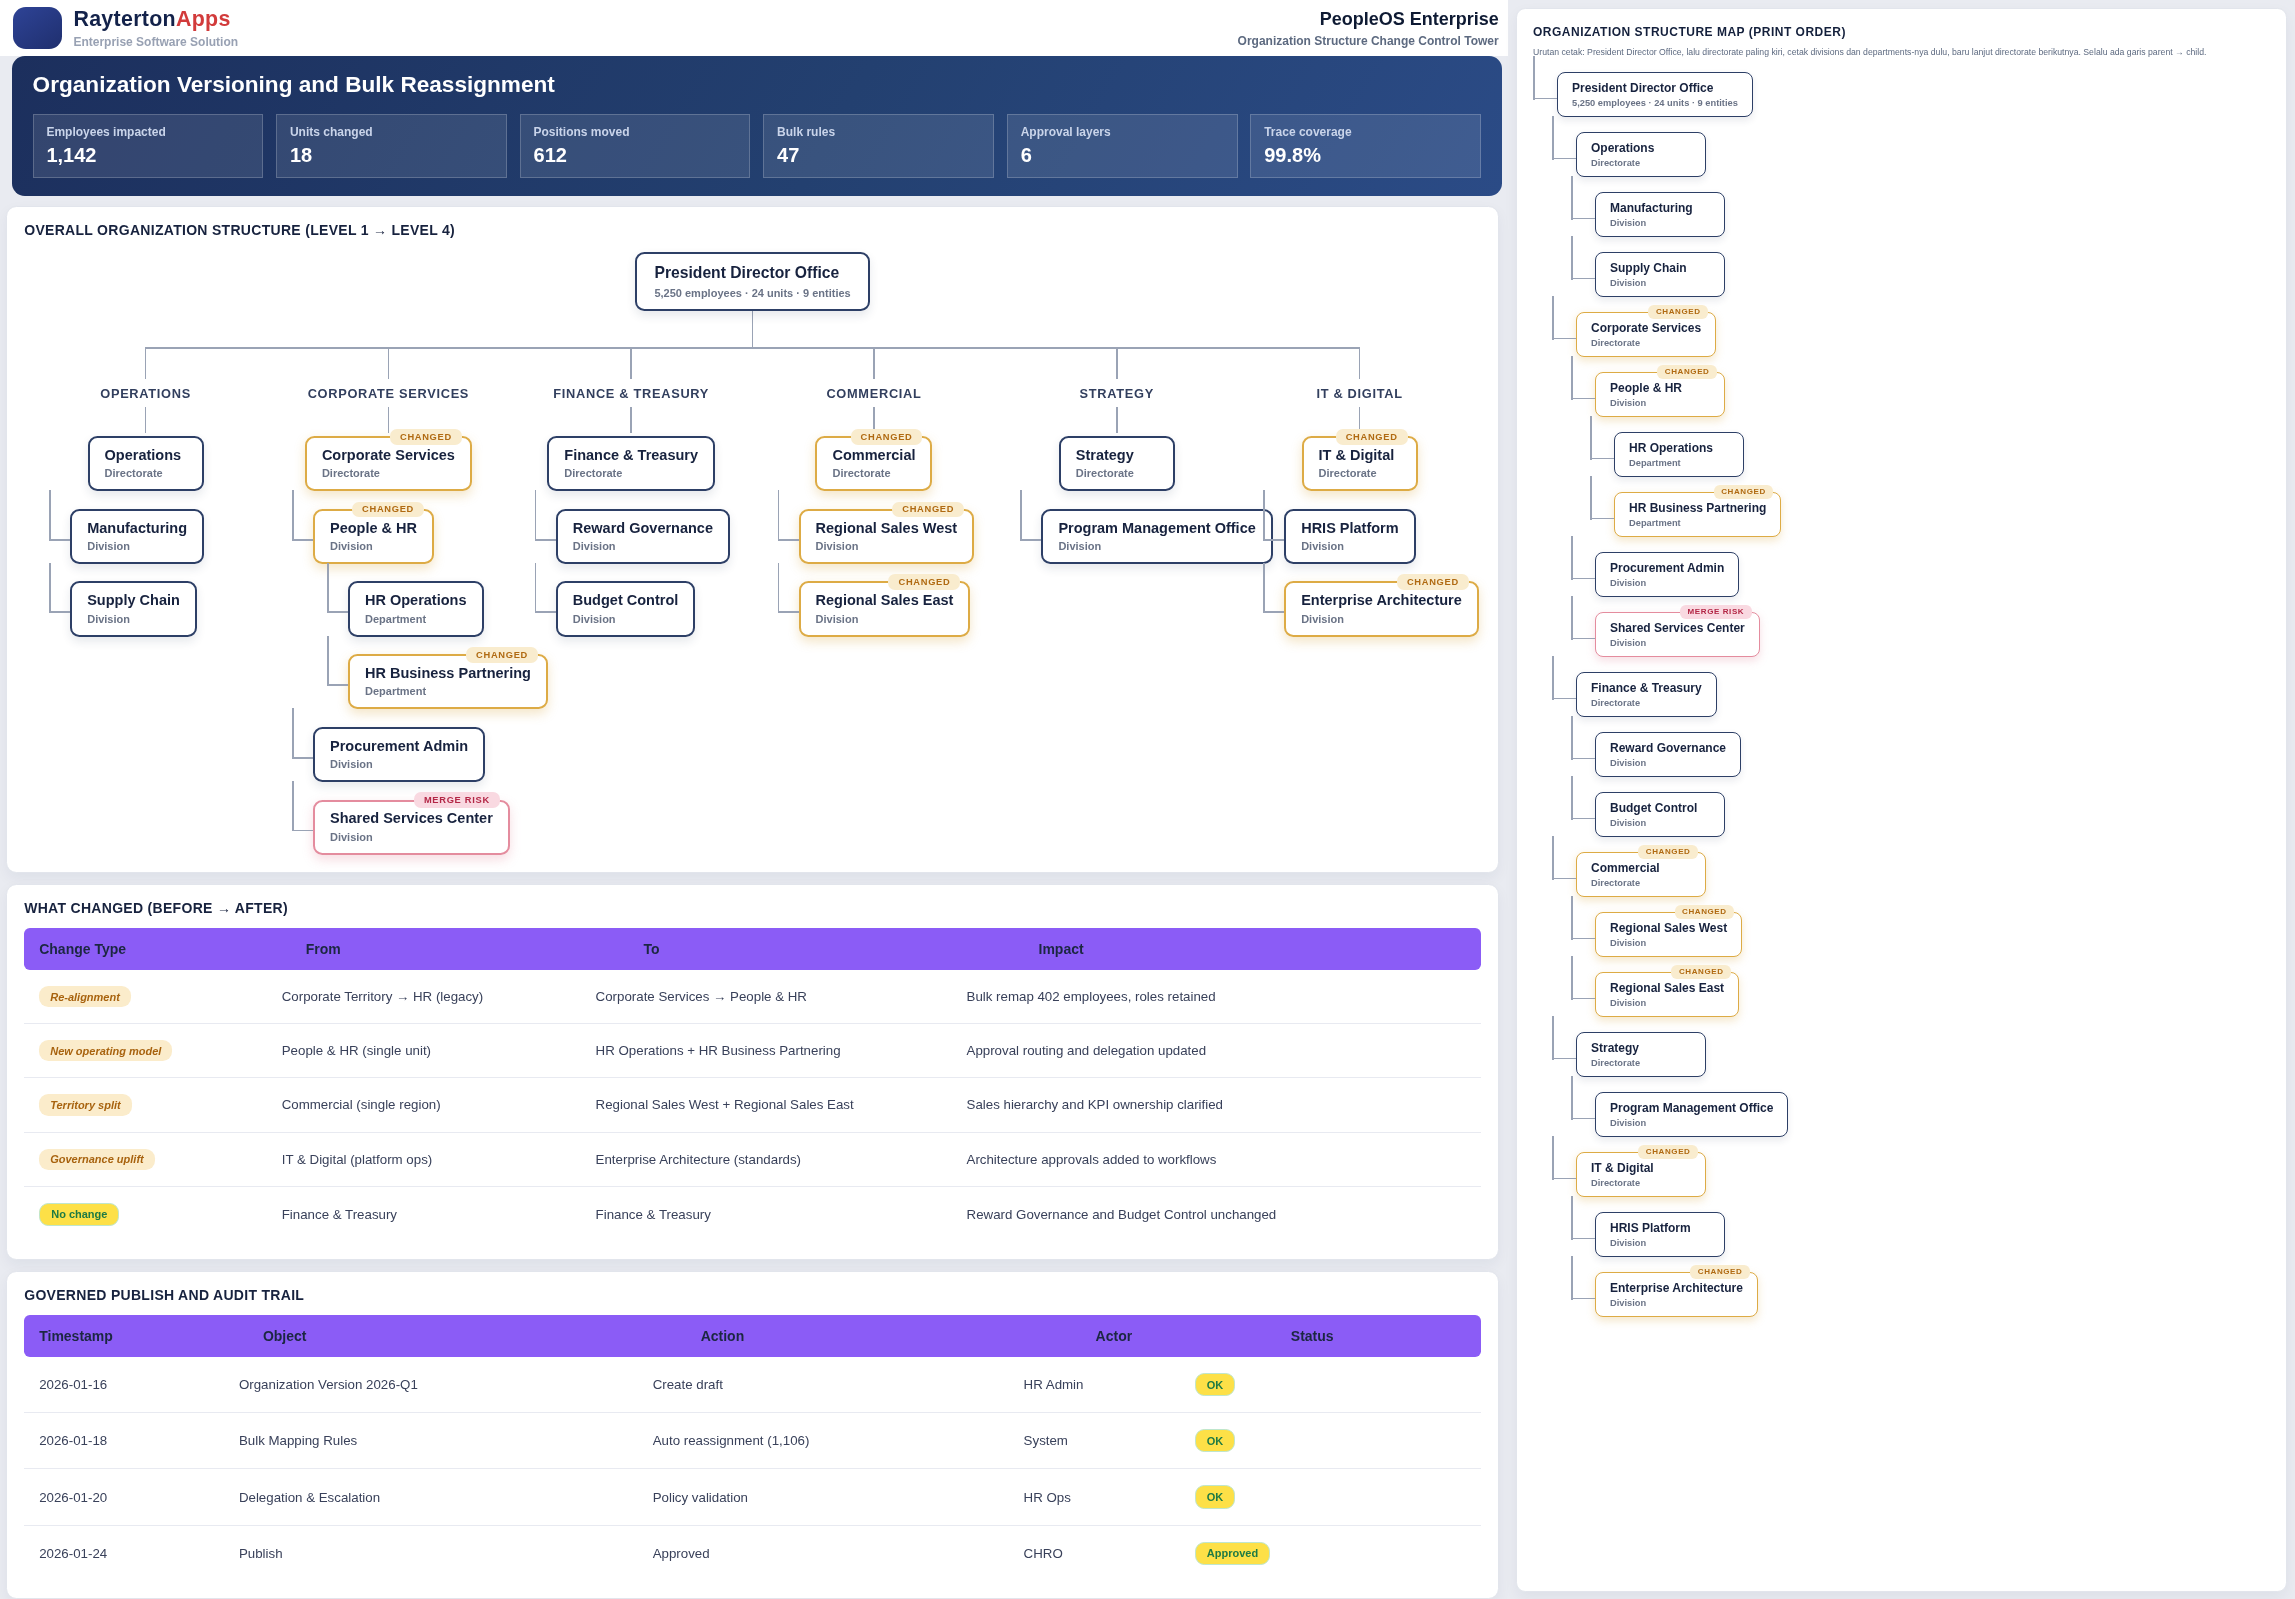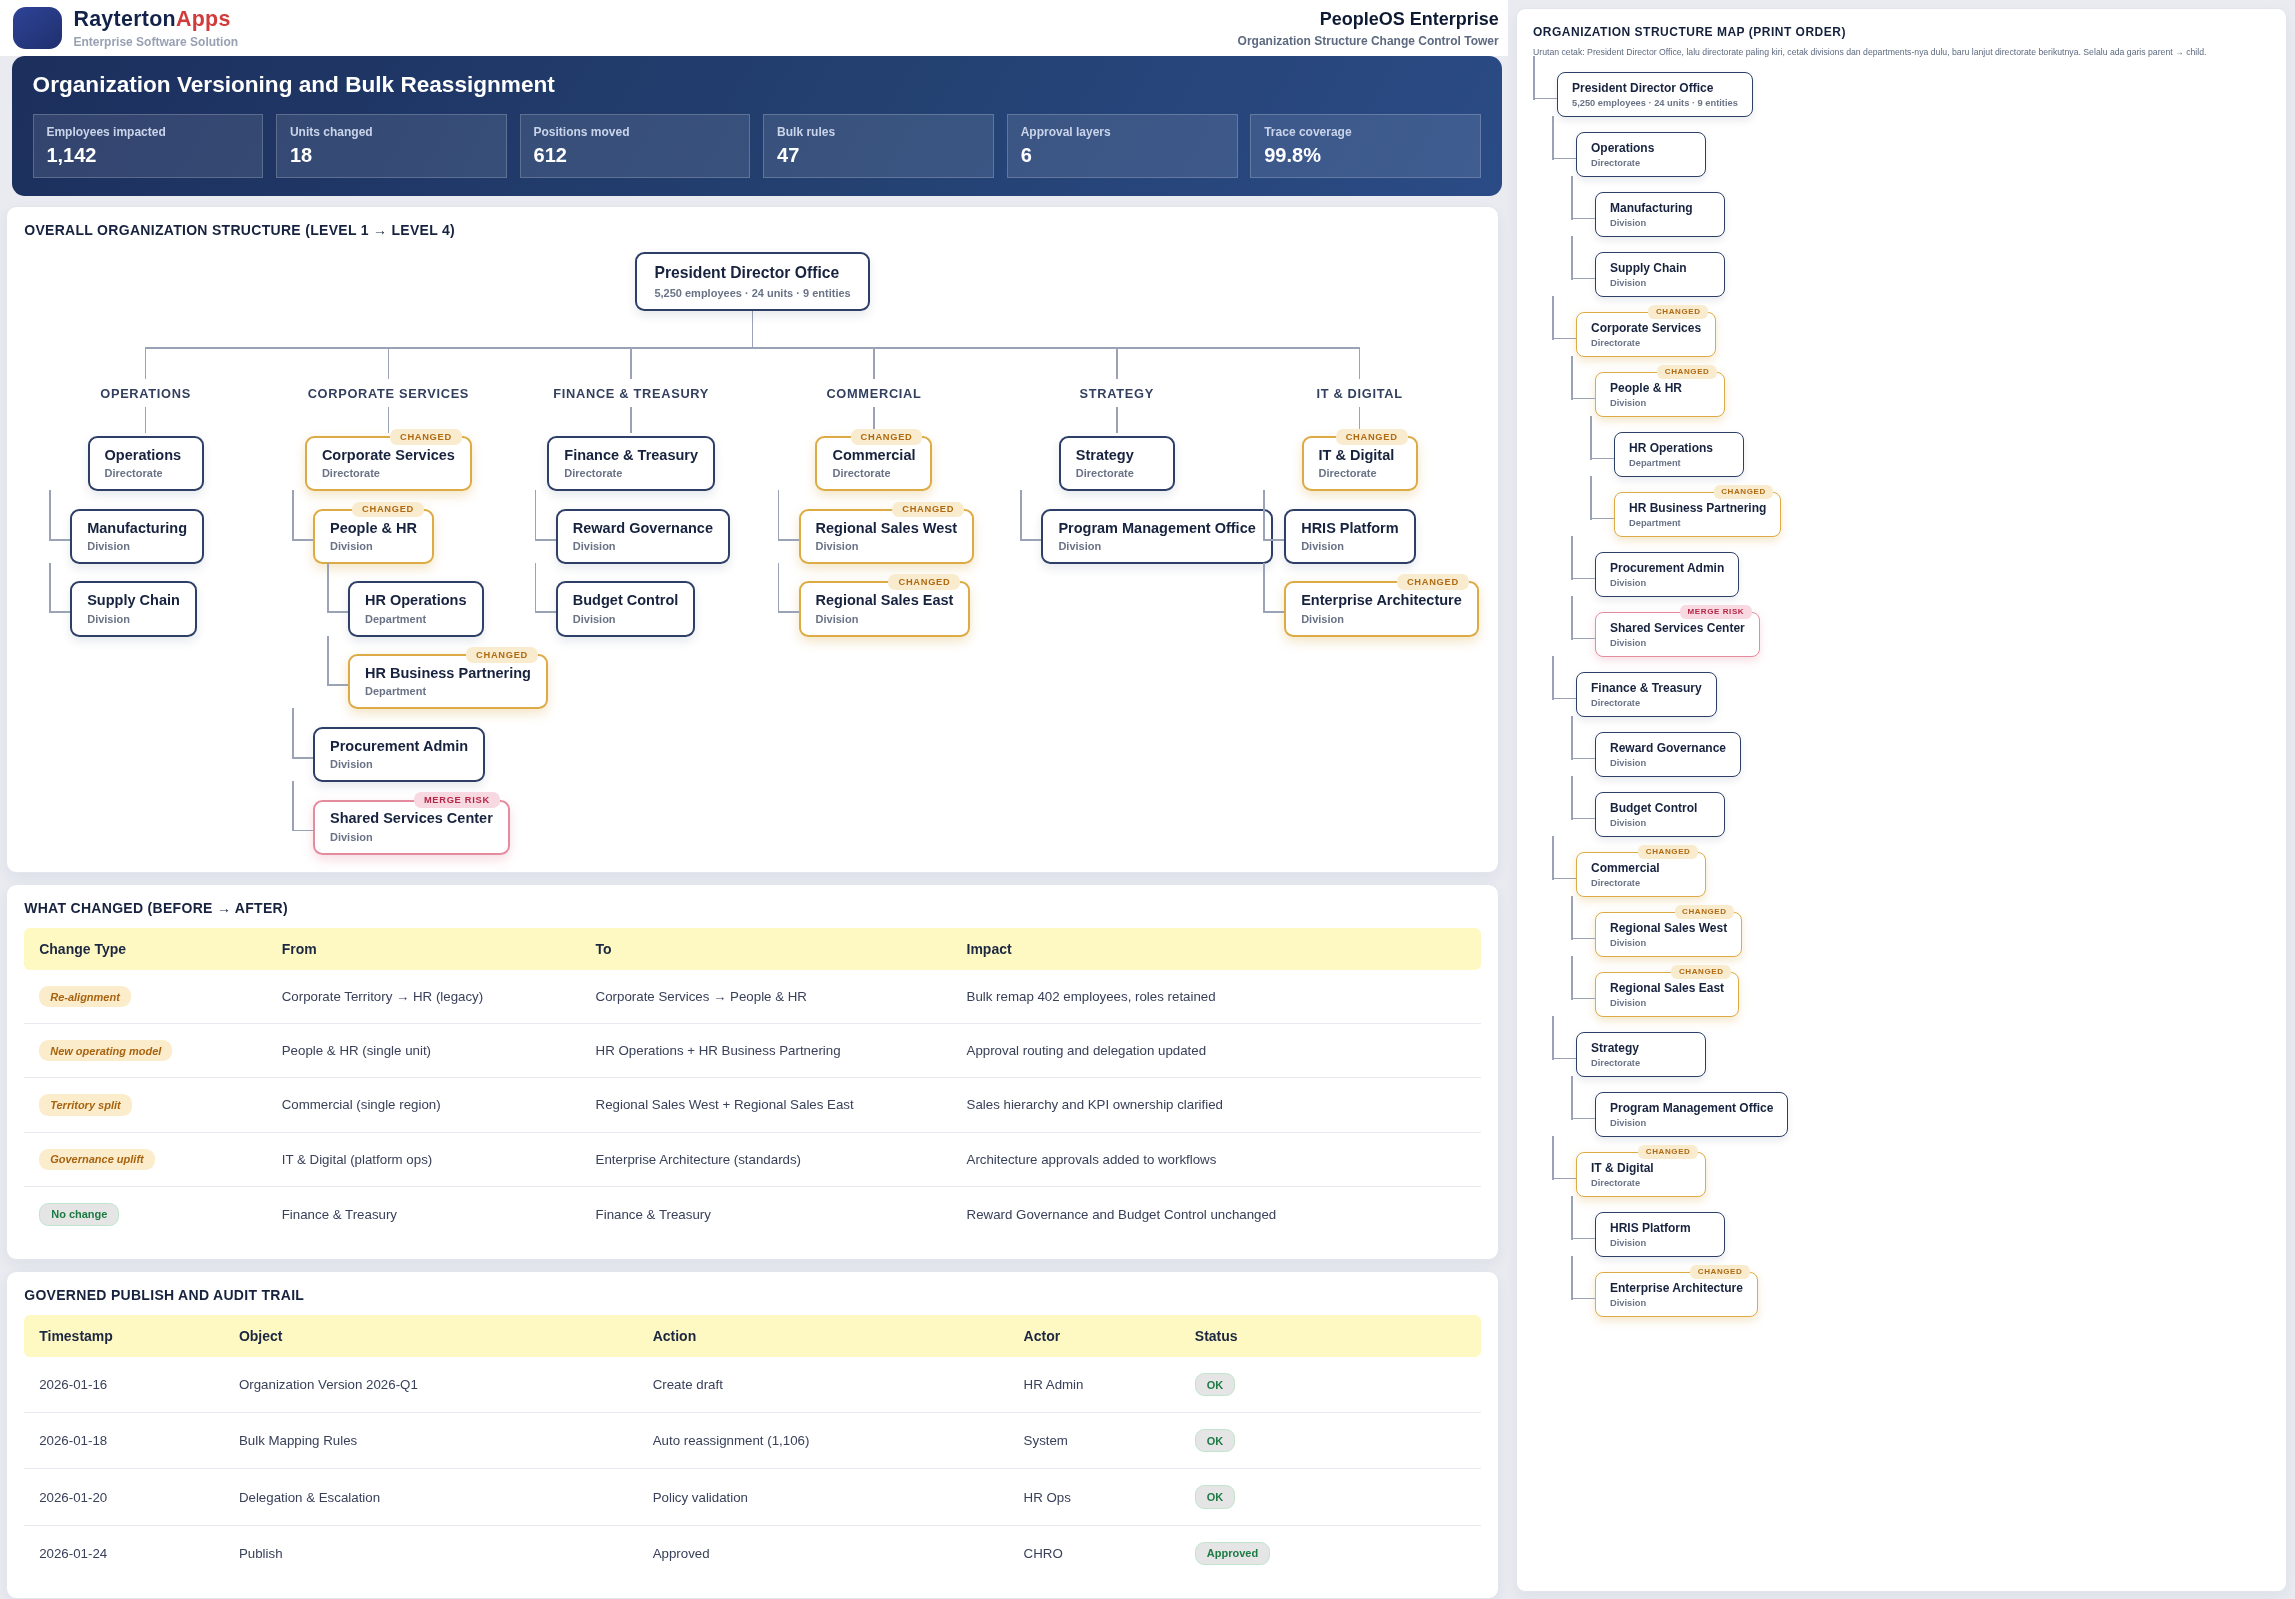--- a/index.html
+++ b/index.html
@@ -62,30 +62,30 @@
   .tick2 { height:25.5px; }
   .ocol-header { font-size:12.8px; font-weight:bold; color:#323f5e; letter-spacing:0.7px; margin:7px 0 5.8px; text-transform:uppercase; }
   .kids { align-self:stretch; padding-left:46px; }
   .kid { position:relative; margin-top:17.4px; width:fit-content; }
   .kid.ind { margin-left:35px; }
   .kid::before { content:""; position:absolute; left:-21px; top:-18.5px; width:1.7px; height:50px; background:#9aa3b5; }
   .kid::after { content:""; position:absolute; left:-21px; top:30px; width:21px; height:1.7px; background:#9aa3b5; }
 
   
   .tbl { margin-top:12.8px; }
-  .thead { display:flex; background:#fef9c3; border-radius:5.8px; padding:12.8px 15px; }
+  .thead { display:flex; background:#8b5cf6; border-radius:5.8px; padding:12.8px 15px;gap:24px; }
   .th { font-size:14px; font-weight:bold; color:#1c2742; }
   .trow { display:flex; align-items:center; padding:16px 15px; border-bottom:1.2px solid #e8eaf1; }
   .trow:last-child { border-bottom:none; }
   .td { font-size:13.3px; color:#39415a; padding-right:11.6px; }
   .c1{width:17%;} .c2{width:22%;} .c3{width:26%;} .c4{flex:1;}
   .a1{width:14%;} .a2{width:29%;} .a3{width:26%;} .a4{width:12%;} .a5{flex:1;}
   .pill { display:inline-block; font-size:11px; font-weight:bold; padding:4.6px 11px; border-radius:9.3px; white-space:nowrap; }
   .pill.amber { background:#fbeccb; color:#a8630f;font-style:italic; }
-  .pill.green { background:#e5e5e5; color:#1e7a44; border:1.2px solid #bfe6cc; }
+  .pill.green { background:#fde047; color:#1e7a44; border:1.2px solid #bfe6cc; }
 
   
   .sidebar { position:absolute; left:1516px; top:8px; width:771px; height:1584px; background:#fff;
              border:1.2px solid #e2e5ec; border-radius:9.3px; padding:16px 16px; overflow:hidden;
              box-shadow:0 5.8px 14px rgba(25,39,80,.05); }
   .sb-title { font-size:12px; font-weight:bold; color:#14203c; letter-spacing:0.5px; }
   .sb-sub { font-size:8.7px; color:#5d6a80; margin-top:8px; white-space:nowrap; overflow:hidden; }
   .tree { margin-top:15px; }
   .s-node { position:relative; padding-left:24px; margin-top:15px; width:fit-content; }
   .s-node::before { content:""; position:absolute; left:0; top:-16px; width:1.7px; height:44px; background:#9aa3b5; }

